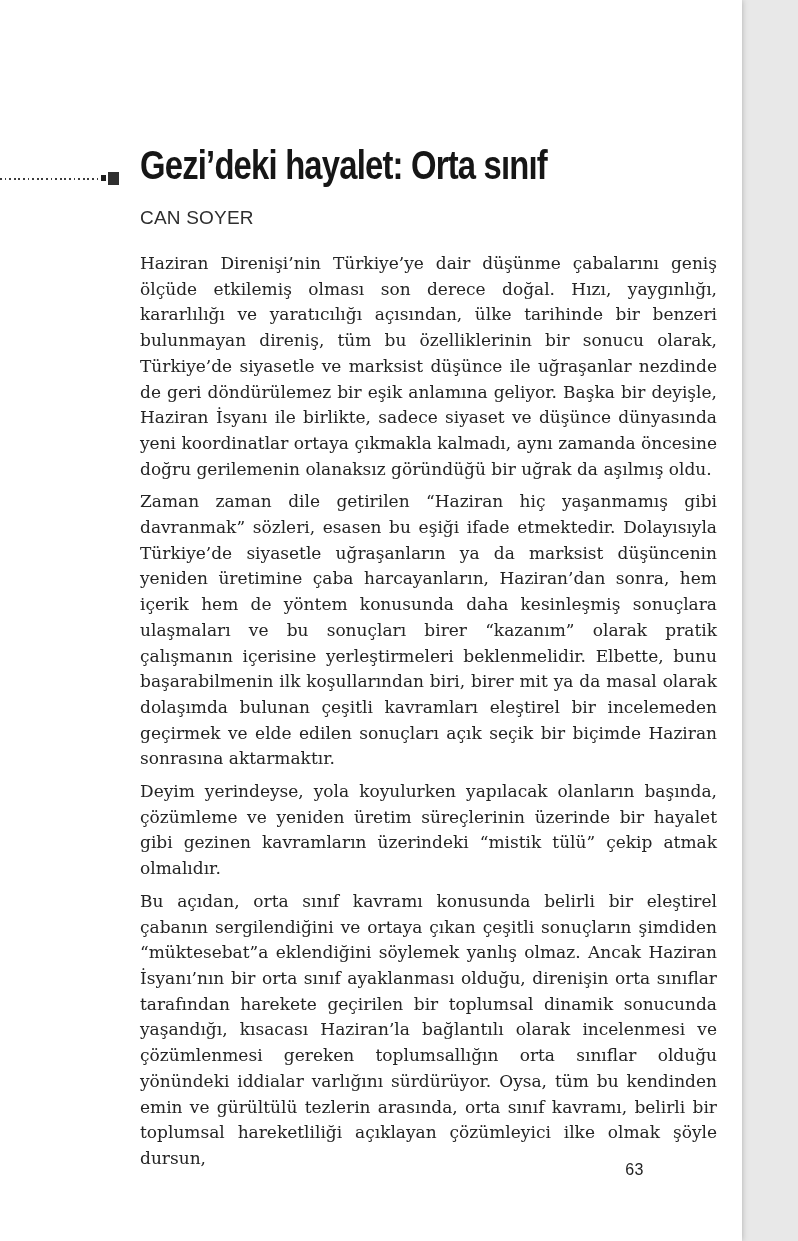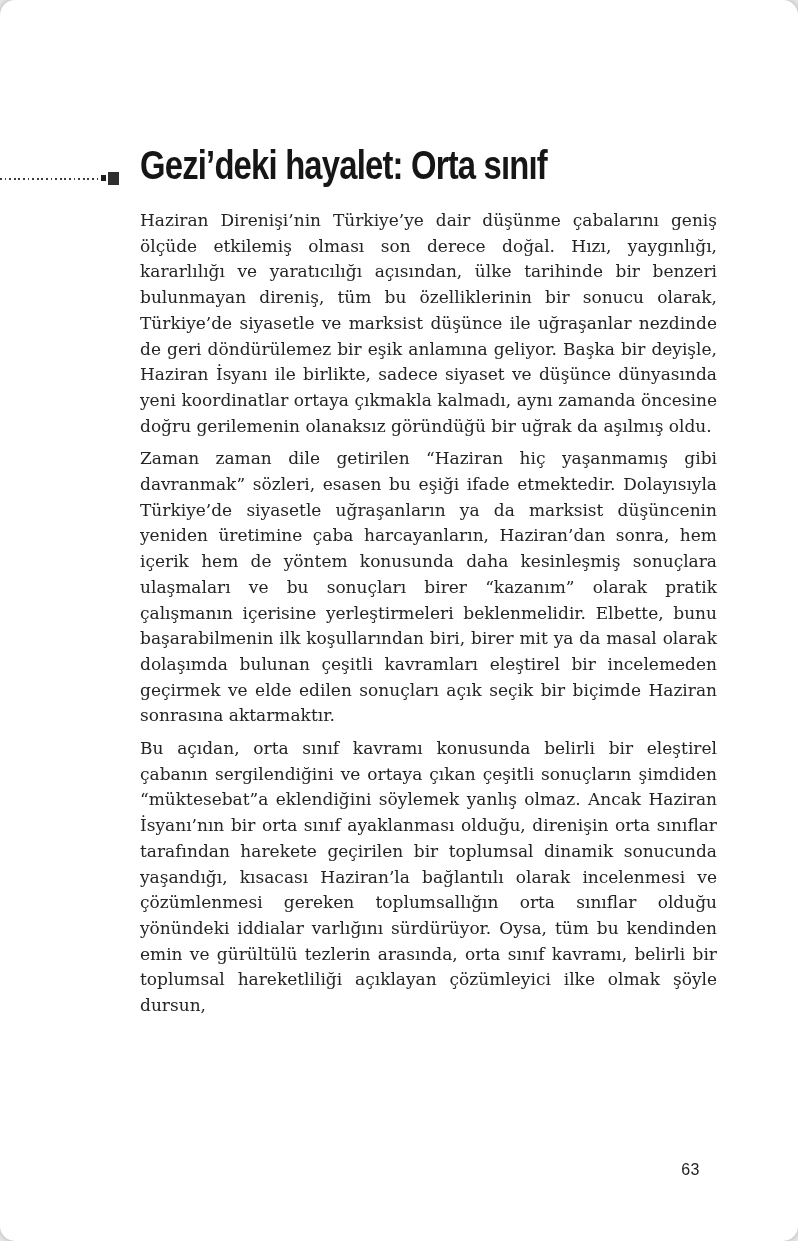--- a/index.html
+++ b/index.html
@@ -2,27 +2,26 @@
 <html><head>
 <meta charset="utf-8">
 <style>
   html, body {
     margin: 0;
     padding: 0;
     background: #e8e8e8;
   }
   .page {
     position: relative;
-    width: 798px;
+    width: 742px;
     height: 1241px;
     background: #ffffff;
     overflow: hidden;
     font-family: "DejaVu Serif", serif;
     box-shadow: 0 0 6px rgba(0,0,0,.25);
-    border-radius: 15px;
   }
   
   .deco-dots {
     position: absolute;
     left: 0;
     top: 178px;
     width: 99px;
     height: 2px;
     background: repeating-linear-gradient(90deg, #3d3d3d 0 1.8px, transparent 1.8px 4.6px);
   }
@@ -95,22 +94,24 @@
 <body>
 
 <div class="page">
 
   <div class="deco-dots"></div>
   <div class="deco-sq-small"></div>
   <div class="deco-sq-large"></div>
 
   <div class="content">
     <h1 class="chapter-title">Gezi’deki hayalet: Orta sınıf</h1>
+    <div class="author">CAN SOYER</div>
     <div class="article-body">
         <p>Haziran Direnişi’nin Türkiye’ye dair düşünme çabalarını geniş ölçüde etkilemiş olması son derece doğal. Hızı, yaygınlığı, kararlılığı ve yaratıcılığı açısından, ülke tarihinde bir benzeri bulunmayan direniş, tüm bu özelliklerinin bir sonucu olarak, Türkiye’de siyasetle ve marksist düşünce ile uğraşanlar nezdinde de geri döndürülemez bir eşik anlamına geliyor. Başka bir deyişle, Haziran İsyanı ile birlikte, sadece siyaset ve düşünce dünyasında yeni koordinatlar ortaya çıkmakla kalmadı, aynı zamanda öncesine doğru gerilemenin olanaksız göründüğü bir uğrak da aşılmış oldu.</p>
         <p>Zaman zaman dile getirilen “Haziran hiç yaşanmamış gibi davranmak” sözleri, esasen bu eşiği ifade etmektedir. Dolayısıyla Türkiye’de siyasetle uğraşanların ya da marksist düşüncenin yeniden üretimine çaba harcayanların, Haziran’dan sonra, hem içerik hem de yöntem konusunda daha kesinleşmiş sonuçlara ulaşmaları ve bu sonuçları birer “kazanım” olarak pratik çalışmanın içerisine yerleştirmeleri beklenmelidir. Elbette, bunu başarabilmenin ilk koşullarından biri, birer mit ya da masal olarak dolaşımda bulunan çeşitli kavramları eleştirel bir incelemeden geçirmek ve elde edilen sonuçları açık seçik bir biçimde Haziran sonrasına aktarmaktır.</p>
+        <p>Deyim yerindeyse, yola koyulurken yapılacak olanların başında, çözümleme ve yeniden üretim süreçlerinin üzerinde bir hayalet gibi gezinen kavramların üzerindeki “mistik tülü” çekip atmak olmalıdır.</p>
         <p>Bu açıdan, orta sınıf kavramı konusunda belirli bir eleştirel çabanın sergilendiğini ve ortaya çıkan çeşitli sonuçların şimdiden “müktesebat”a eklendiğini söylemek yanlış olmaz. Ancak Haziran İsyanı’nın bir orta sınıf ayaklanması olduğu, direnişin orta sınıflar tarafından harekete geçirilen bir toplumsal dinamik sonucunda yaşandığı, kısacası Haziran’la bağlantılı olarak incelenmesi ve çözümlenmesi gereken toplumsallığın orta sınıflar olduğu yönündeki iddialar varlığını sürdürüyor. Oysa, tüm bu kendinden emin ve gürültülü tezlerin arasında, orta sınıf kavramı, belirli bir toplumsal hareketliliği açıklayan çözümleyici ilke olmak şöyle dursun,</p>
       </div>
   </div>
 
   <div class="page-number">63</div>
 
 </div>
 
 </body></html>

